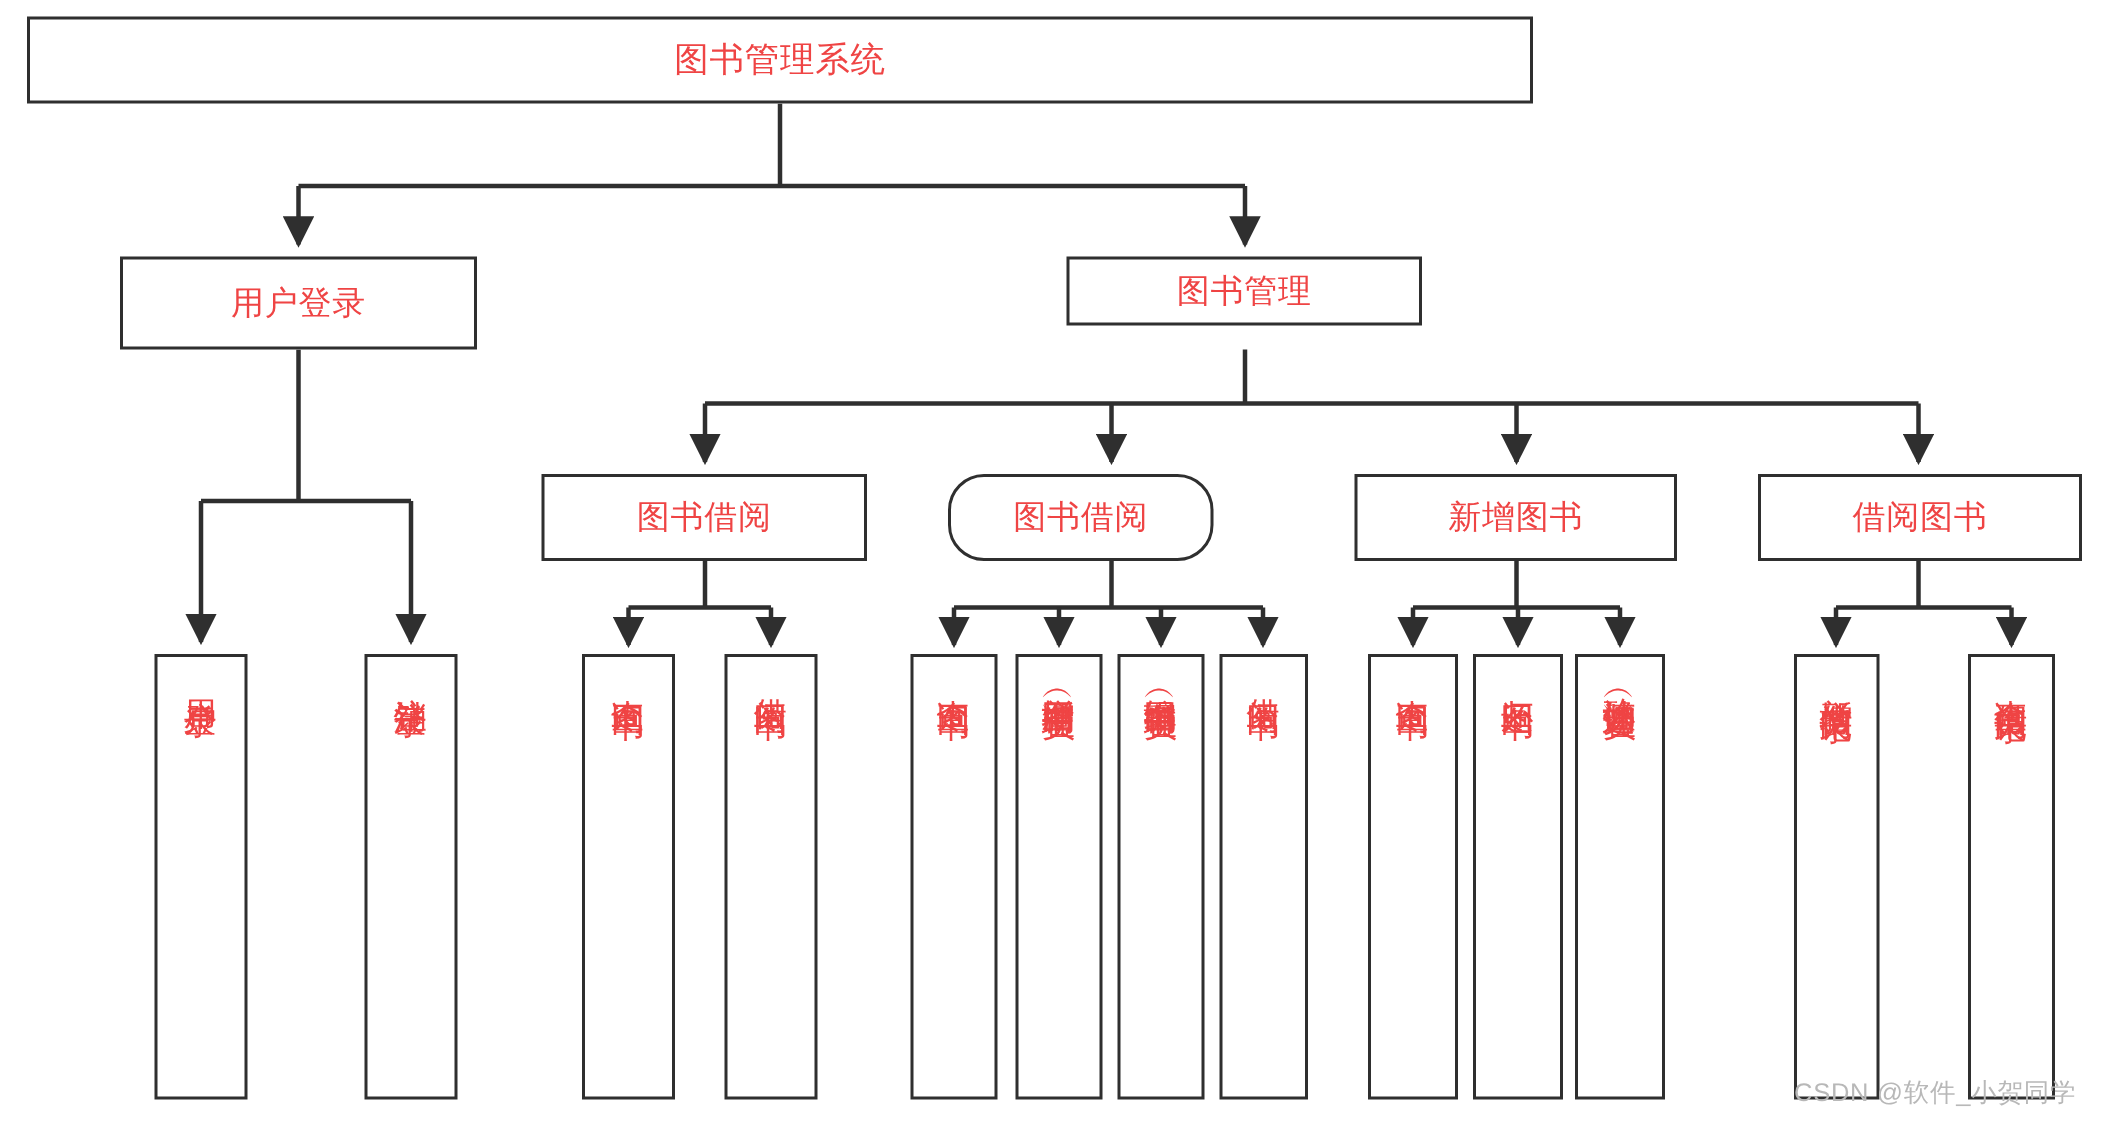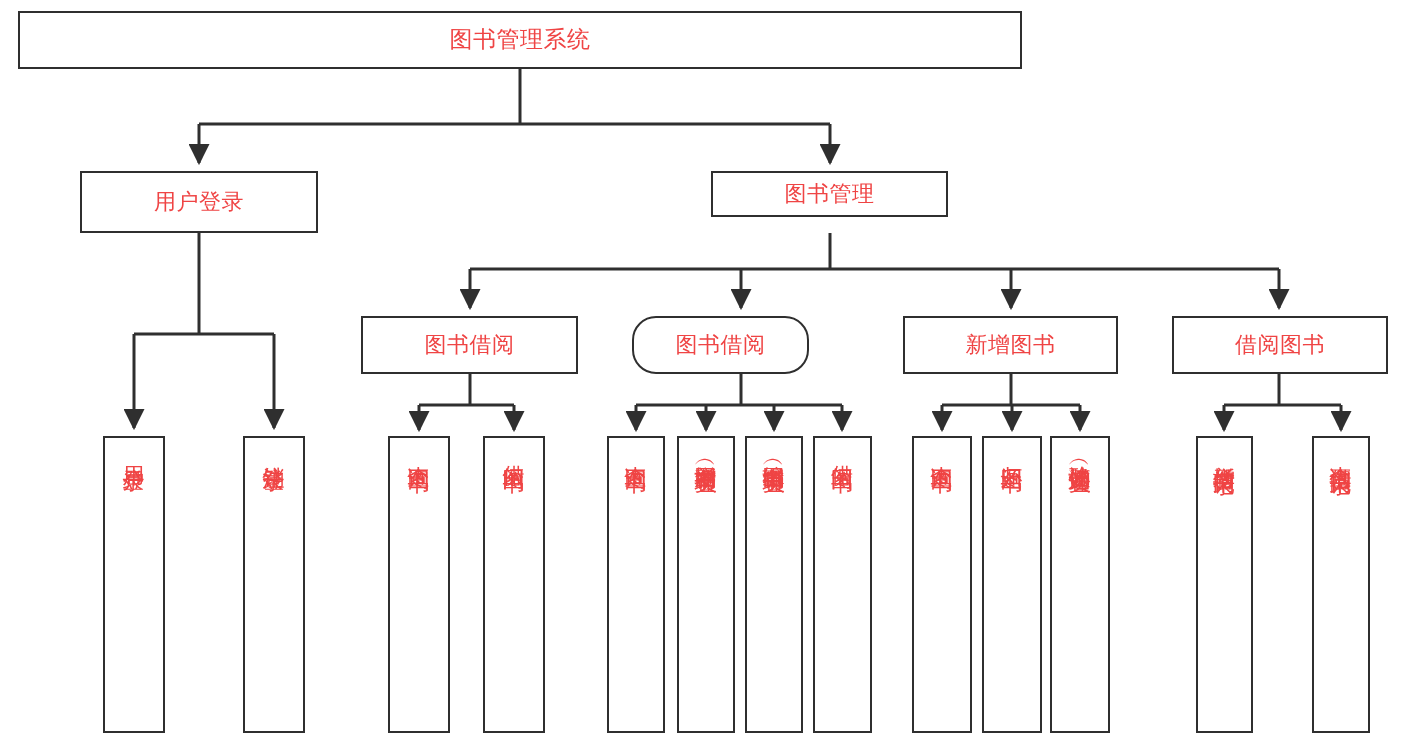--- a/index.html
+++ b/index.html
@@ -180,14 +180,15 @@
         <span class="node-label">确认归还（管理员）</span>
       </div>
       <div class="node-box node-leaf" style="left: 1196px; top: 436px; width: 57px; height: 297px;">
         <span class="node-label">新增借阅记录</span>
       </div>
       <div class="node-box node-leaf" style="left: 1312px; top: 436px; width: 58px; height: 297px;">
         <span class="node-label">查询借阅记录</span>
       </div>
     </div>
 
+  <div class="watermark" style="left: 1196px; top: 717px;">CSDN @软件_小贺同学</div>
 
 </div>
 
 </body></html>

